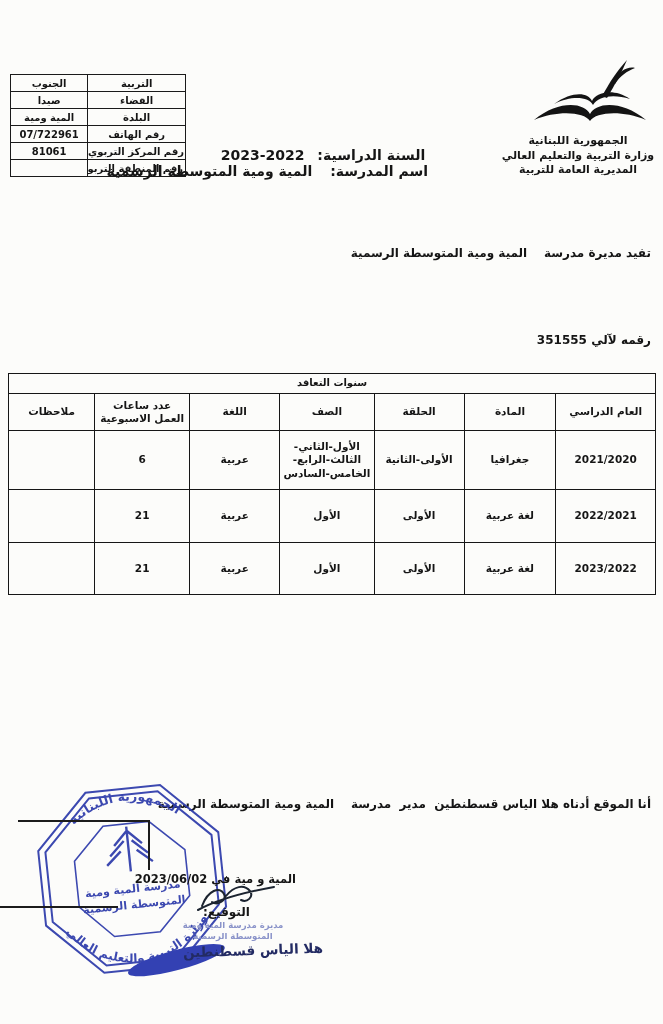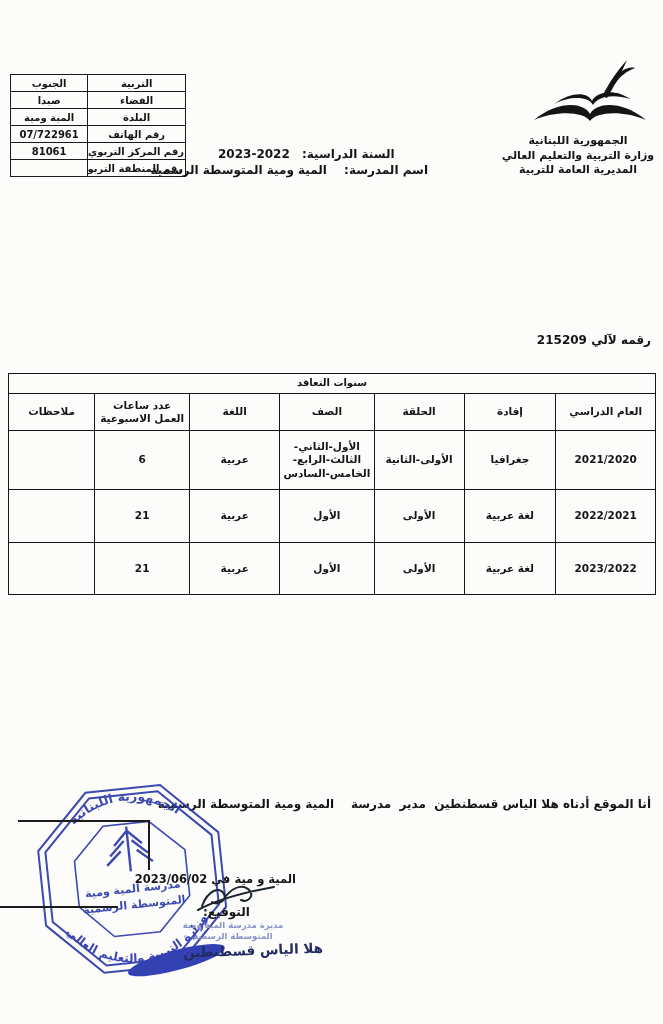--- a/index.html
+++ b/index.html
@@ -14,22 +14,22 @@
     border-collapse:collapse;direction:rtl;table-layout:fixed;
   }
   .info-table td{
     border:1.5px solid #1a1a1a;font-size:10px;font-weight:bold;
     text-align:center;padding:1px 2px;height:14px;white-space:nowrap;overflow:hidden;
   }
   .info-table .lbl{width:53%;}
   
   .cert-title{position:absolute;left:228px;top:112px;width:200px;direction:rtl;text-align:right;
     font-size:14.5px;font-weight:bold;}
-  .hline{position:absolute;left:218px;width:210px;direction:rtl;text-align:left;
-    font-size:12px;font-weight:bold;white-space:nowrap;}
+  .hline{position:absolute;left:218px;width:210px;direction:rtl;text-align:center;
+    font-size:14px;font-weight:bold;white-space:nowrap;}
   .hline .val{direction:ltr;unicode-bidi:isolate;margin-right:8px;}
   
   .ministry{position:absolute;left:498px;top:134px;width:160px;text-align:center;
     font-size:11px;font-weight:bold;line-height:14.5px;direction:rtl;}
   .logo{position:absolute;left:528px;top:58px;width:124px;height:76px;}
   
   .bodyline{position:absolute;right:12px;direction:rtl;text-align:right;
     font-size:12px;font-weight:bold;white-space:nowrap;}
   
   .ct{position:absolute;left:8px;top:373px;width:648px;border-collapse:collapse;
@@ -106,39 +106,40 @@
     <path d="M26 46 C44 33 60 34 64 43 C68 34 86 30 102 41 C86 36 70 38 65 47 C61 39 44 37 26 46 Z" fill="#141414"></path>
     <path d="M74 38 C82 24 88 14 99 2 C93 16 86 28 79 40 Z" fill="#141414"></path>
     <path d="M84 24 C91 13 100 8 107 10 C99 13 92 18 87 26 Z" fill="#141414"></path>
   </svg>
   <div class="ministry">
     <div>الجمهورية اللبنانية</div>
     <div>وزارة التربية والتعليم العالي</div>
     <div>المديرية العامة للتربية</div>
   </div>
 
-  <div class="bodyline" style="top:333px;">رقمه لآلي 215209</div>
+  <div class="bodyline" style="top:246px;">تفيد مديرة مدرسة &nbsp;&nbsp; المية ومية المتوسطة الرسمية</div>
+  <div class="bodyline" style="top:333px;">رقمه لآلي 351555</div>
 
   <table class="ct">
     <colgroup>
       <col style="width:15.4%">
         <col style="width:14.2%">
         <col style="width:13.9%">
       <col style="width:14.6%">
         <col style="width:13.9%">
         <col style="width:14.7%">
         <col style="width:13.3%">
     </colgroup>
     <thead>
       <tr class="title-row">
         <th colspan="7">سنوات التعاقد</th>
       </tr>
       <tr class="head-row">
         <th>العام الدراسي</th>
-        <th>إفادة</th>
+        <th>المادة</th>
         <th>الحلقة</th>
         <th>الصف</th>
         <th>اللغة</th>
         <th>عدد ساعات العمل الاسبوعية</th>
         <th>ملاحظات</th>
       </tr>
     </thead>
     <tbody>
       <tr class="trow1">
         <td>2021/2020</td>

